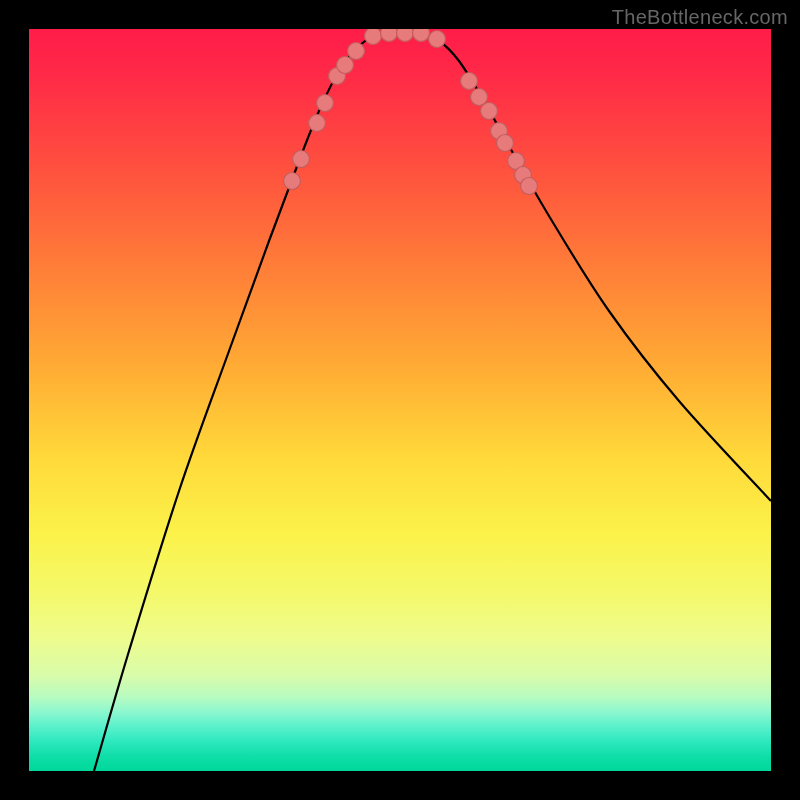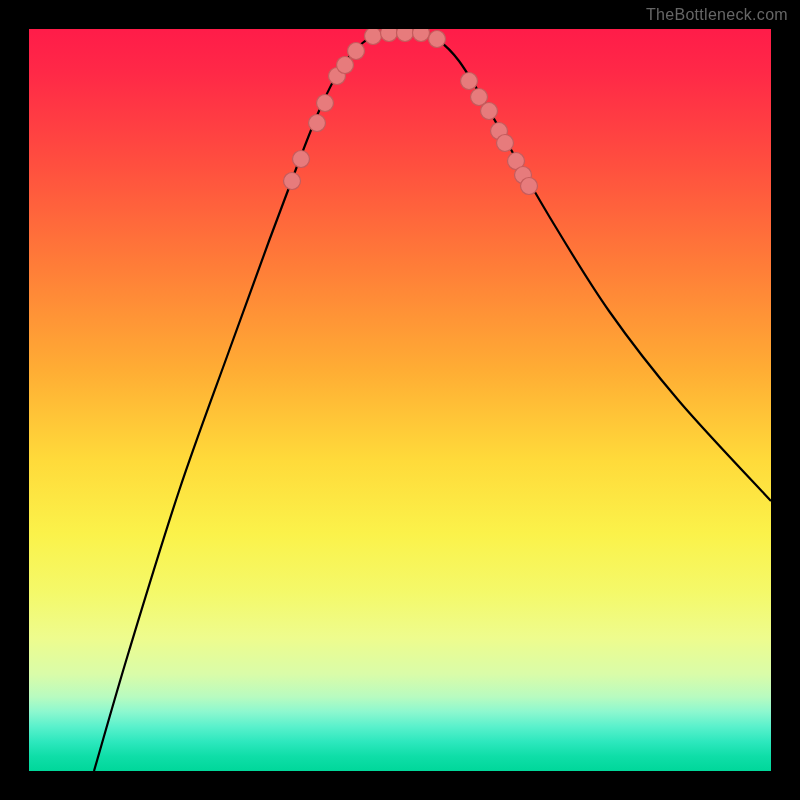--- a/index.html
+++ b/index.html
@@ -52,21 +52,21 @@
     position: absolute;
     inset: 0;
     width: 100%;
     height: 100%;
   }
   .watermark {
     position: absolute;
     top: 6px;
     right: 12px;
     color: #666;
-    font-size: 16px;
+    font-size: 20px;
     font-weight: 500;
     letter-spacing: 0.3px;
     text-align: right;
   }
   .curve {
     fill: none;
     stroke: #000;
     stroke-width: 2.2;
   }
   .marker {

